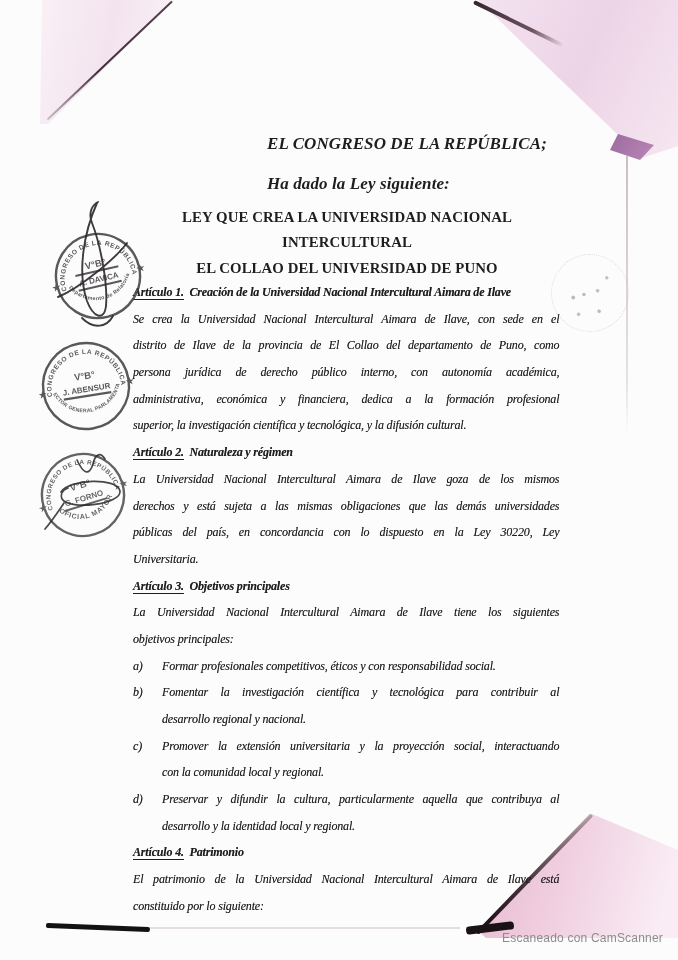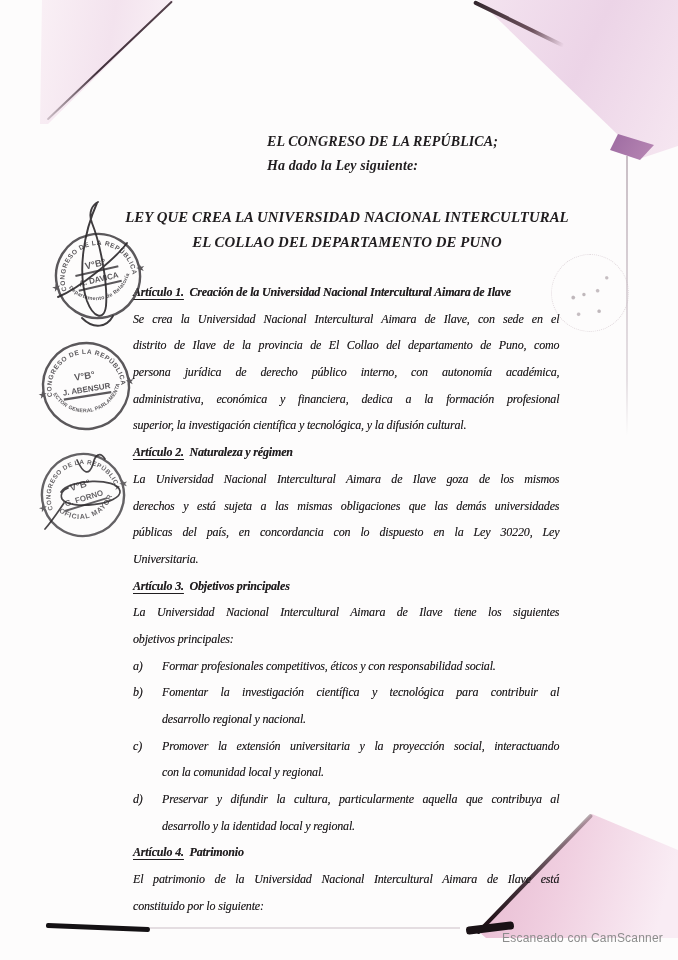--- a/index.html
+++ b/index.html
@@ -4,27 +4,27 @@
 <style>
   html,body{margin:0;padding:0;}
   body{
     width:678px;height:960px;position:relative;overflow:hidden;
     background:var(--paper,#fdfcfc);
     font-family:"Liberation Serif", serif;
   }
   
   .hdr{
     position:absolute;left:267px;top:134px;
-    font-style:italic;font-weight:700;font-size:14px;color:var(--ink,#1d1b1c);
+    font-style:italic;font-weight:700;font-size:17px;color:var(--ink,#1d1b1c);
     letter-spacing:.1px;
   }
-  .hdr .h2{margin-top:8px;}
+  .hdr .h2{margin-top:20px;}
   .law-title{
     position:absolute;left:118px;top:205px;width:458px;text-align:center;
-    font-style:italic;font-weight:700;font-size:14.8px;color:var(--ink,#1d1b1c);
+    font-weight:700;font-size:14.8px;color:var(--ink,#1d1b1c);
     line-height:25.4px;letter-spacing:.1px;
   }
   #doc-body{
     position:absolute;left:133px;top:279px;width:456px;
     transform:scaleX(.935);transform-origin:left top;
     font-style:italic;font-size:12.9px;line-height:26.7px;
     color:var(--ink,#1d1b1c);letter-spacing:-0.2px;
     text-shadow:0 0 .4px rgba(30,25,28,.55);
   }
   .line{height:26.7px;white-space:nowrap;}
@@ -105,21 +105,21 @@
 <div class="corner br-line"></div>
 <div class="corner br-blob"></div>
 
 <div class="hdr">
   <div class="h1">EL CONGRESO DE LA REPÚBLICA;</div>
   <div class="h2">Ha dado la Ley siguiente:</div>
 </div>
 
 <div class="law-title">
   <div>LEY QUE CREA LA UNIVERSIDAD NACIONAL INTERCULTURAL</div>
-  <div>EL COLLAO DEL DEPARTAMENTO DE PUNO</div>
+  <div>EL COLLAO DEL UNIVERSIDAD DE PUNO</div>
 </div>
 
 <div id="doc-body">
     <div class="aheading"><span class="anum">Artículo 1.</span><span class="atitle">Creación de la Universidad Nacional Intercultural Aimara de Ilave</span></div>
     <div class="line just">Se crea la Universidad Nacional Intercultural Aimara de Ilave, con sede en el</div>
     <div class="line just">distrito de Ilave de la provincia de El Collao del departamento de Puno, como</div>
     <div class="line just">persona jurídica de derecho público interno, con autonomía académica,</div>
     <div class="line just">administrativa, económica y financiera, dedica a la formación profesional</div>
     <div class="line">superior, la investigación científica y tecnológica, y la difusión cultural.</div>
     <div class="aheading"><span class="anum">Artículo 2.</span><span class="atitle">Naturaleza y régimen</span></div>

